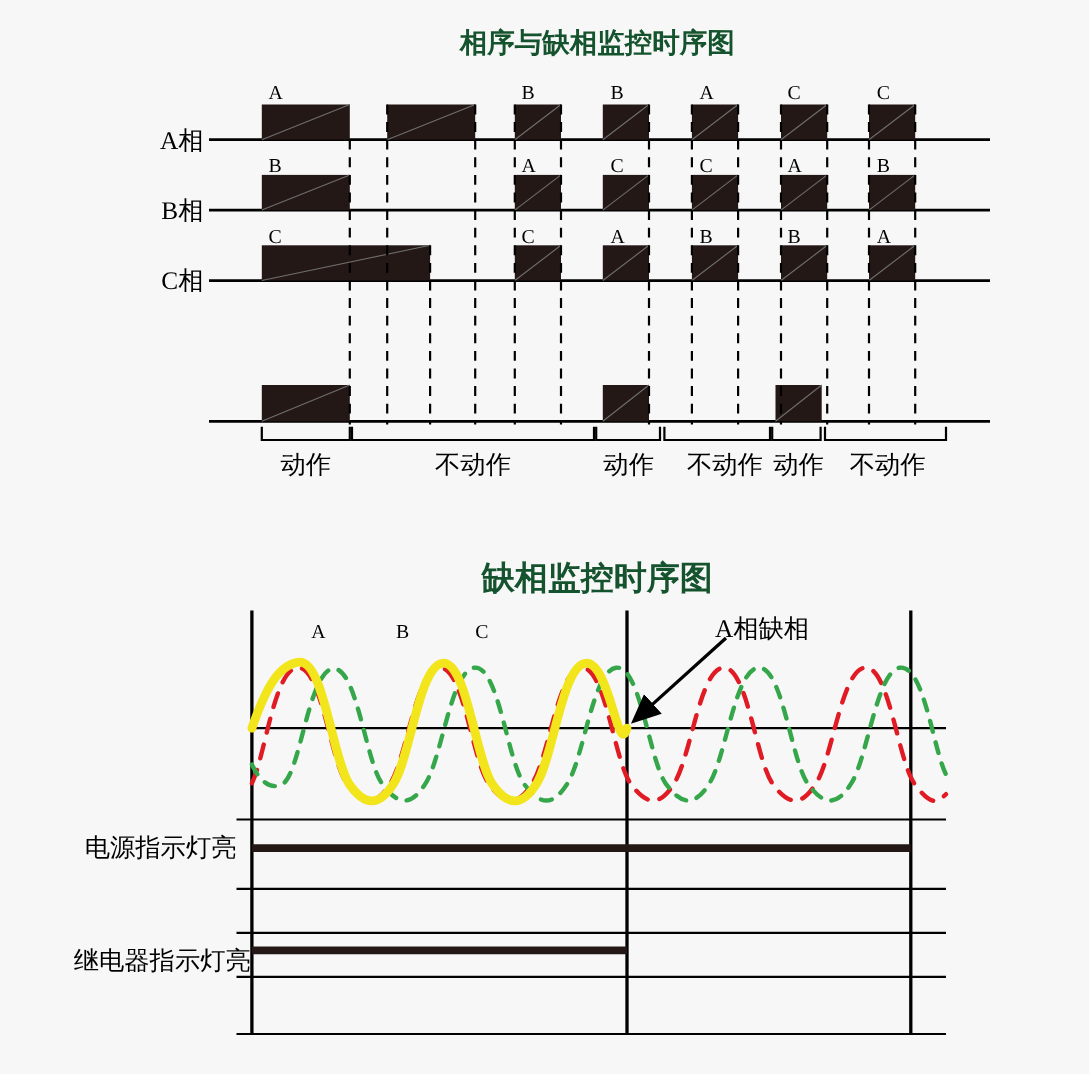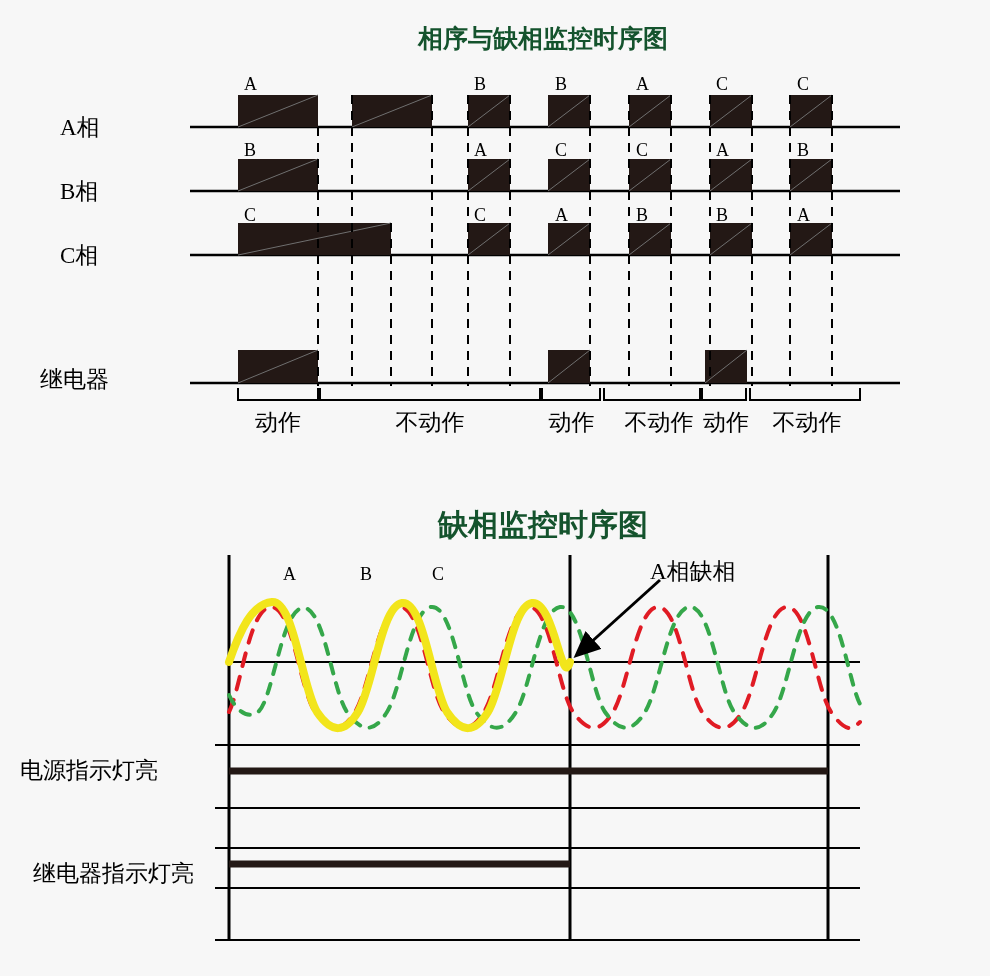--- a/index.html
+++ b/index.html
@@ -21,42 +21,41 @@
     margin-left:48px;
   }
   #title1{left:0;top:22px;width:990px;font-size:25px;}
   #title2{left:0;top:505px;width:990px;font-size:30px;}
 
   .rowlabel{
     position:absolute;
     font-size:23px;
     color:#000;
     white-space:nowrap;
-    text-align:left;
+    text-align:right;
   }
   .phaselabel{
     position:absolute;
     font-size:18px;
     color:#000;
     white-space:nowrap;
   }
   svg{position:absolute;left:0;top:0;}
 </style>
 </head>
 <body>
 
 <div class="canvas">
 
   <div class="title" id="title1">相序与缺相监控时序图</div>
   <div class="title" id="title2">缺相监控时序图</div>
 
   <div class="rowlabel" style="left:60px;top:112px;width:125px;">A相</div>
   <div class="rowlabel" style="left:60px;top:176px;width:125px;">B相</div>
   <div class="rowlabel" style="left:60px;top:240px;width:125px;">C相</div>
-  <div class="rowlabel" style="left:40px;top:364px;width:145px;">继电器</div>
 
   <div class="phaselabel" style="left:244px;top:74px;">A</div>
   <div class="phaselabel" style="left:474px;top:74px;">B</div>
   <div class="phaselabel" style="left:555px;top:74px;">B</div>
   <div class="phaselabel" style="left:636px;top:74px;">A</div>
   <div class="phaselabel" style="left:716px;top:74px;">C</div>
   <div class="phaselabel" style="left:797px;top:74px;">C</div>
 
   <div class="phaselabel" style="left:244px;top:140px;">B</div>
   <div class="phaselabel" style="left:474px;top:140px;">A</div>

